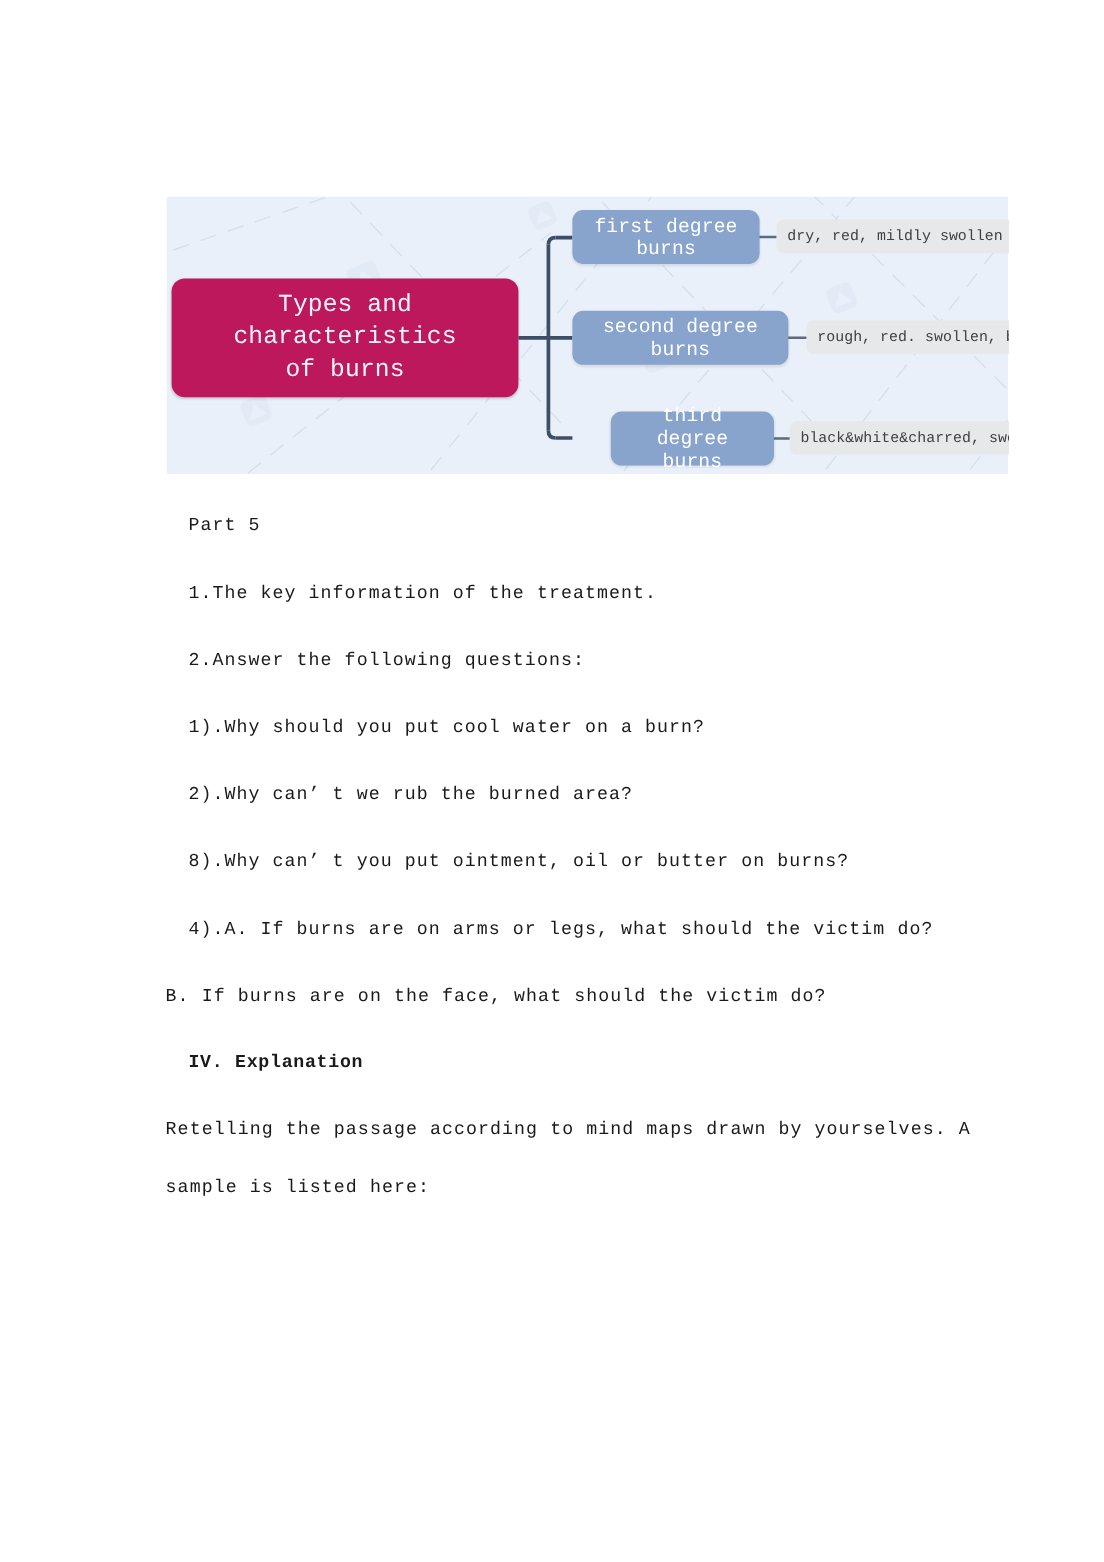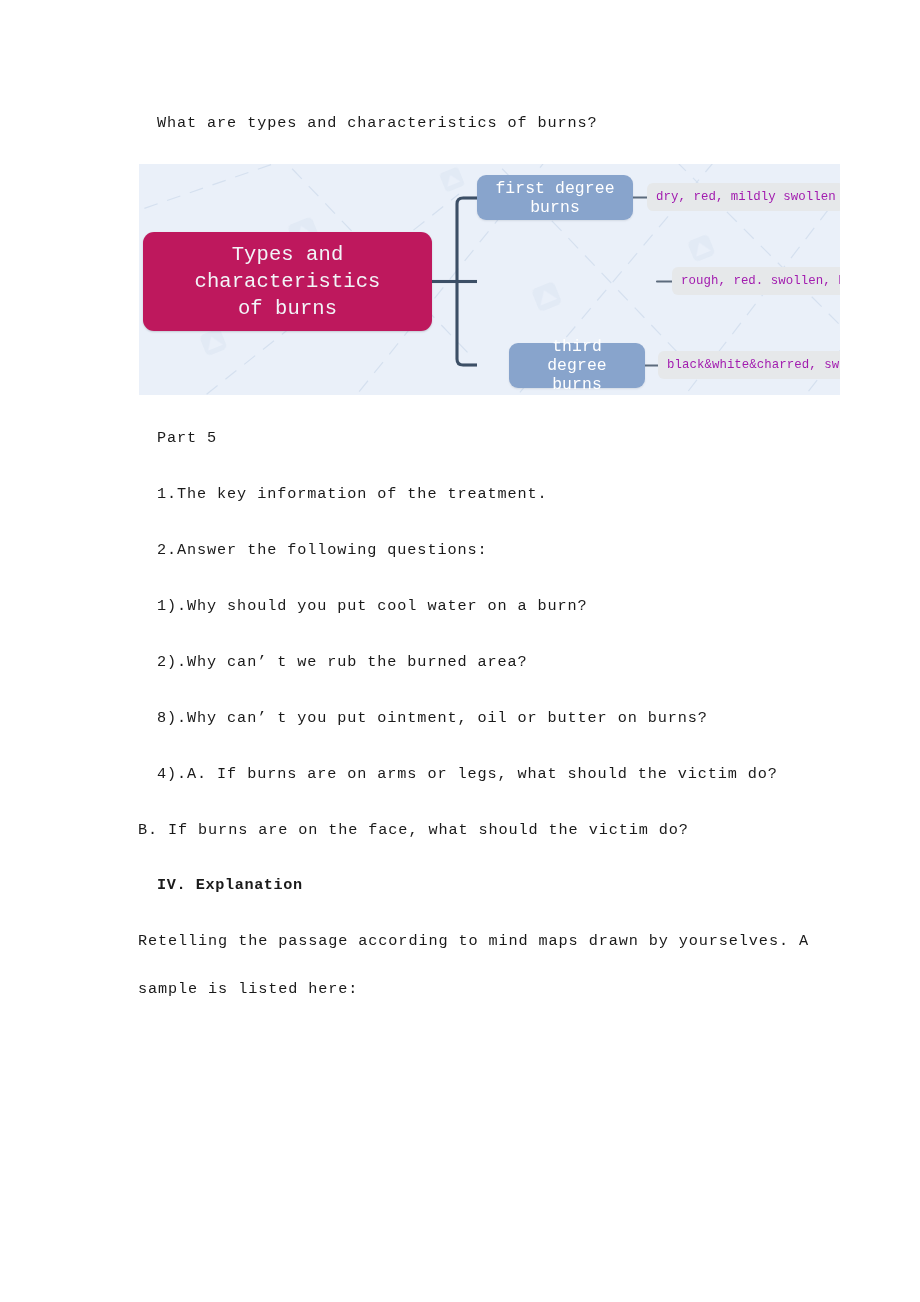--- a/index.html
+++ b/index.html
@@ -86,21 +86,21 @@
     height: 45px;
     box-shadow: 0 1px 2px rgba(20,30,45,0.10);
   }
   .node-branch.b1 { left: 338px; top: 11px;  width: 156px; }
   .node-branch.b2 { left: 338px; top: 95px;  width: 180px; }
   .node-branch.b3 { left: 338px; top: 179px; width: 136px; margin-left: 32px; }
 
   .node-detail {
     background: #e6e8ea;
     border-radius: 6px;
-    color: #a21caf;
+    color: #404040;
     font-size: 12.4px;
     letter-spacing: 0.05px;
     padding: 0 9px;
     height: 28px;
     white-space: nowrap;
   }
   .node-detail.d1 { left: 508px; top: 19px;  }
   .node-detail.d2 { left: 533px; top: 103px; }
   .node-detail.d3 { left: 519px; top: 187px; }
 
@@ -109,21 +109,20 @@
     left: 0; top: 0;
     width: 701px;
     height: 231px;
   }
 </style>
 </head>
 <body>
 
 <div class="page">
 
-  <div class="doc-line" style="left:157px; top:116px;">What are types and characteristics of burns?</div>
 
   <div id="mindmap">
 
     <svg class="wm-layer" viewBox="0 0 701 231">
       <g stroke="#d5e0ef" stroke-width="1.2" fill="none" stroke-dasharray="14 10">
         <line x1="-40" y1="60" x2="250" y2="-40"></line>
         <line x1="30" y1="260" x2="320" y2="30"></line>
         <line x1="190" y1="265" x2="420" y2="-20"></line>
         <line x1="350" y1="265" x2="590" y2="-20"></line>
         <line x1="520" y1="265" x2="740" y2="-20"></line>
@@ -179,20 +178,23 @@
 
     <div class="node node-central">
       <div>
         <span>Types and characteristics</span><br>
         <span>of burns</span>
       </div>
     </div>
 
     <div class="node node-branch b1">
       <span>first degree burns</span>
+    </div>
+    <div class="node node-branch b2">
+      <span>second degree burns</span>
     </div>
     <div class="node node-branch b3">
       <span>third degree burns</span>
     </div>
 
     <div class="node node-detail d1">
       <span>dry, red, mildly swollen</span>
     </div>
     <div class="node node-detail d2">
       <span>rough, red. swollen, blisters</span>

